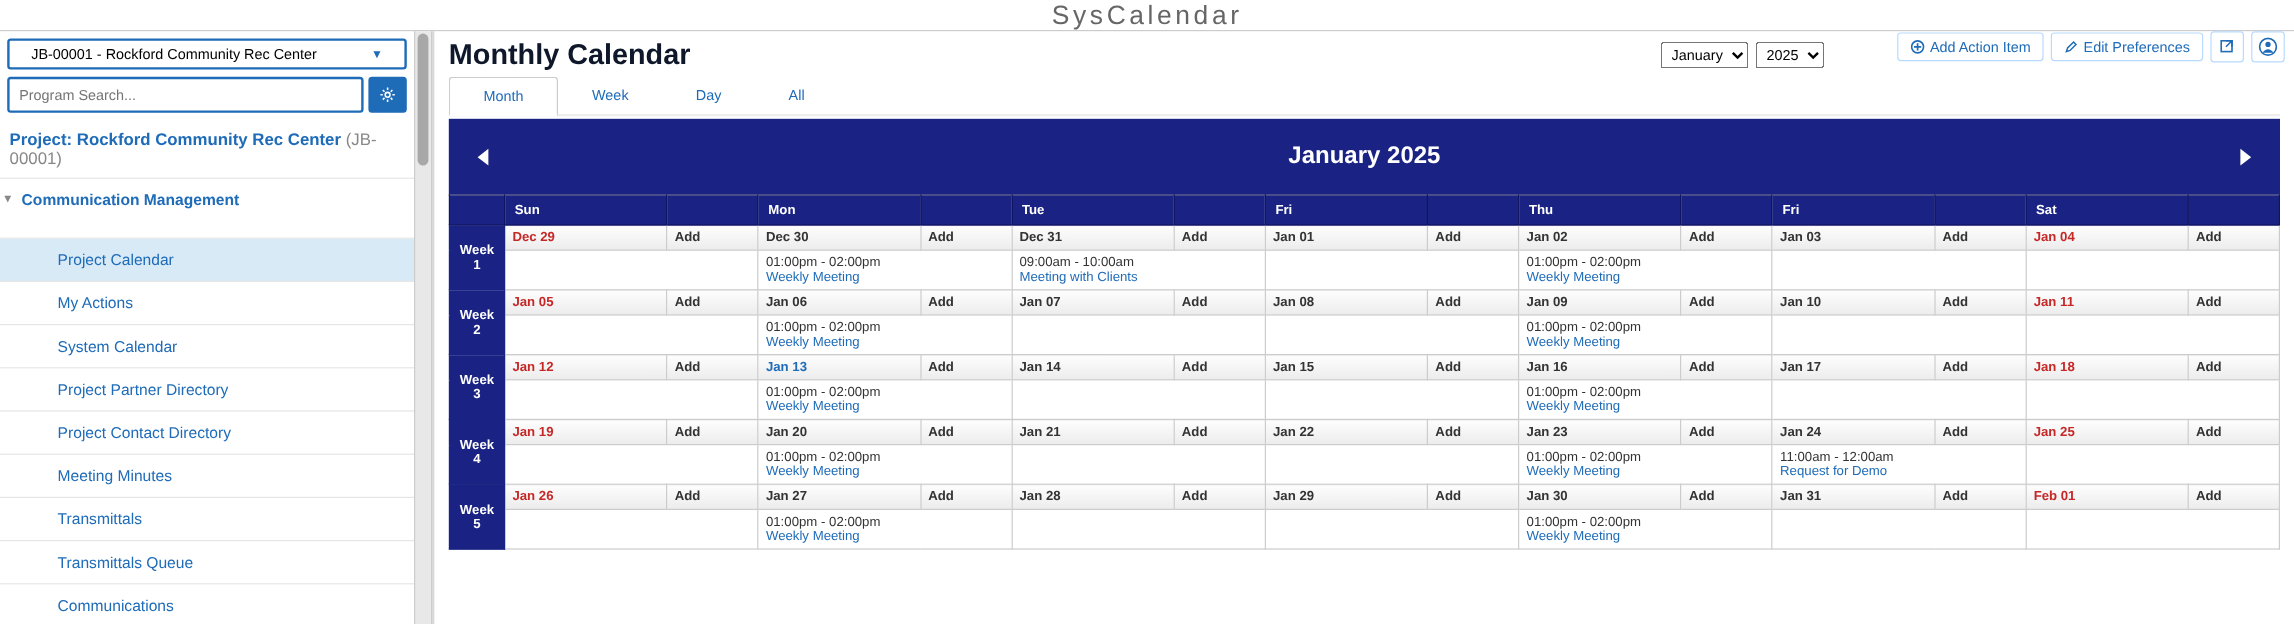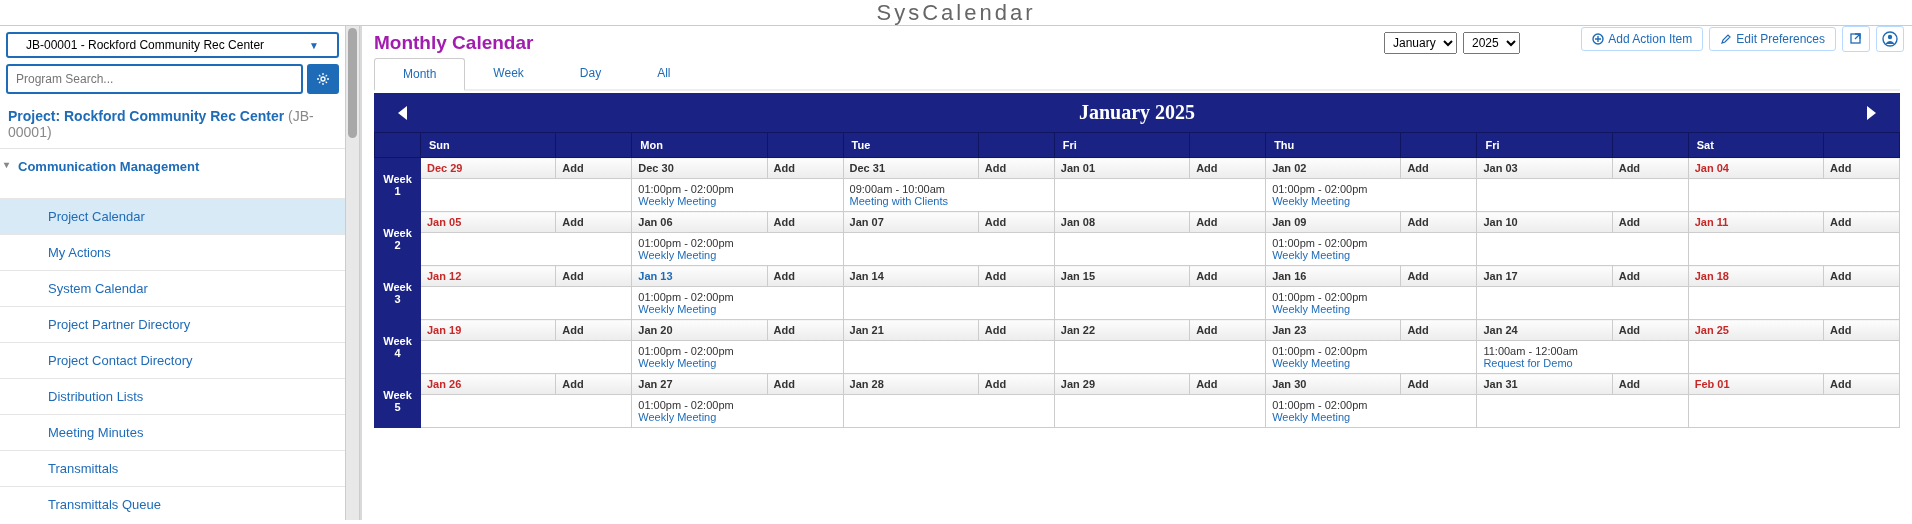--- a/index.html
+++ b/index.html
@@ -20,27 +20,27 @@
 .search-input { flex: 1; border: 2px solid #1e6bb8; border-radius: 3px; padding: 6px 8px; font-size: 12px; }
 .gear-btn { width: 32px; border: 2px solid #1e6bb8; background: #1e6bb8; color: #fff; border-radius: 3px; display: flex; align-items: center; justify-content: center; font-size: 14px; cursor: pointer; }
 .project-title { padding: 8px 8px; font-size: 14px; color: #1e6bb8; font-weight: bold; border-bottom: 1px solid #e5e5e5; }
 .project-title .code { color: #888; font-weight: normal; }
 .section-header { padding: 10px 8px 24px 18px; font-size: 13px; color: #1e6bb8; font-weight: bold; border-bottom: 1px solid #e5e5e5; position: relative; }
 .section-header::before { content: "▾"; position: absolute; left: 4px; color: #888; font-size: 10px; }
 .nav-item { padding: 10px 8px 10px 48px; color: #1e6bb8; border-bottom: 1px solid #e5e5e5; cursor: pointer; font-size: 13px; }
 .nav-item.active { background: #d9eaf7; }
 .main { flex: 1; padding: 6px 12px; border-left: 2px solid #d9d9d9; overflow: auto; }
 .main-header { display: flex; align-items: center; }
-.page-title { font-size: 19px; font-weight: bold; color: #a21caf; }
+.page-title { font-size: 24px; font-weight: bold; color: #0f172a; }
 .period-selects { margin-left: auto; display: flex; gap: 6px; margin-right: 380px; }
 .period-selects select { font-size: 12px; padding: 2px 4px; }
 .tabs { margin-top: 4px; border-bottom: 2px solid #eee; display: flex; }
 .tab { padding: 8px 28px; font-size: 12px; color: #1e6bb8; cursor: pointer; }
 .tab.active { border: 1px solid #ccc; border-bottom: 2px solid #fff; margin-bottom: -2px; border-radius: 3px 3px 0 0; background: #fff; }
-.cal-banner { background: #1a2383; color: #fff; display: flex; align-items: center; padding: 8px 18px; font-size: 20px; font-weight: bold; margin-top: 2px; font-family: Liberation Serif, serif; }
+.cal-banner { background: #1a2383; color: #fff; display: flex; align-items: center; padding: 20px 18px; font-size: 20px; font-weight: bold; margin-top: 2px; }
 .cal-banner .arrow { font-size: 22px; cursor: pointer; }
 .cal-banner .month-label { flex: 1; text-align: center; }
 .cal-table { width: 100%; border-collapse: collapse; table-layout: fixed; }
 .cal-table th { background: #1a2383; color: #fff; font-size: 11px; text-align: left; padding: 6px 8px; border: 1px solid #0f1560; font-weight: bold; }
 .cal-table th.week-col { width: 46px; text-align: center; }
 .cal-table th.add-col { width: 76px; }
 .week-cell { background: #1a2383; color: #fff; text-align: center; font-size: 11px; font-weight: bold; vertical-align: middle; border: 1px solid #1a2383; }
 .day-cell { border: 1px solid #ccc; padding: 4px 6px; font-size: 11px; height: 18px; vertical-align: top; background: linear-gradient(#fdfdfd, #ececec); }
 .day-cell .date { font-weight: bold; color: #333; }
 .day-cell.off .date { color: #c62828; }
@@ -114,21 +114,20 @@
         <span>Project: Rockford Community Rec Center</span>
         <span class="code">(JB-00001)</span>
       </div>
       <div class="section-header">Communication Management</div>
       <div id="nav-items">
           <div class="nav-item active">Project Calendar</div>
           <div class="nav-item">My Actions</div>
           <div class="nav-item">System Calendar</div>
           <div class="nav-item">Project Partner Directory</div>
           <div class="nav-item">Project Contact Directory</div>
-          <div class="nav-item">Distribution Lists</div>
           <div class="nav-item">Meeting Minutes</div>
           <div class="nav-item">Transmittals</div>
           <div class="nav-item">Transmittals Queue</div>
           <div class="nav-item">Communications</div>
         </div>
     </div>
     <div class="sidebar-scroll-track">
       <div class="sidebar-scroll-thumb"></div>
     </div>
   </div>

